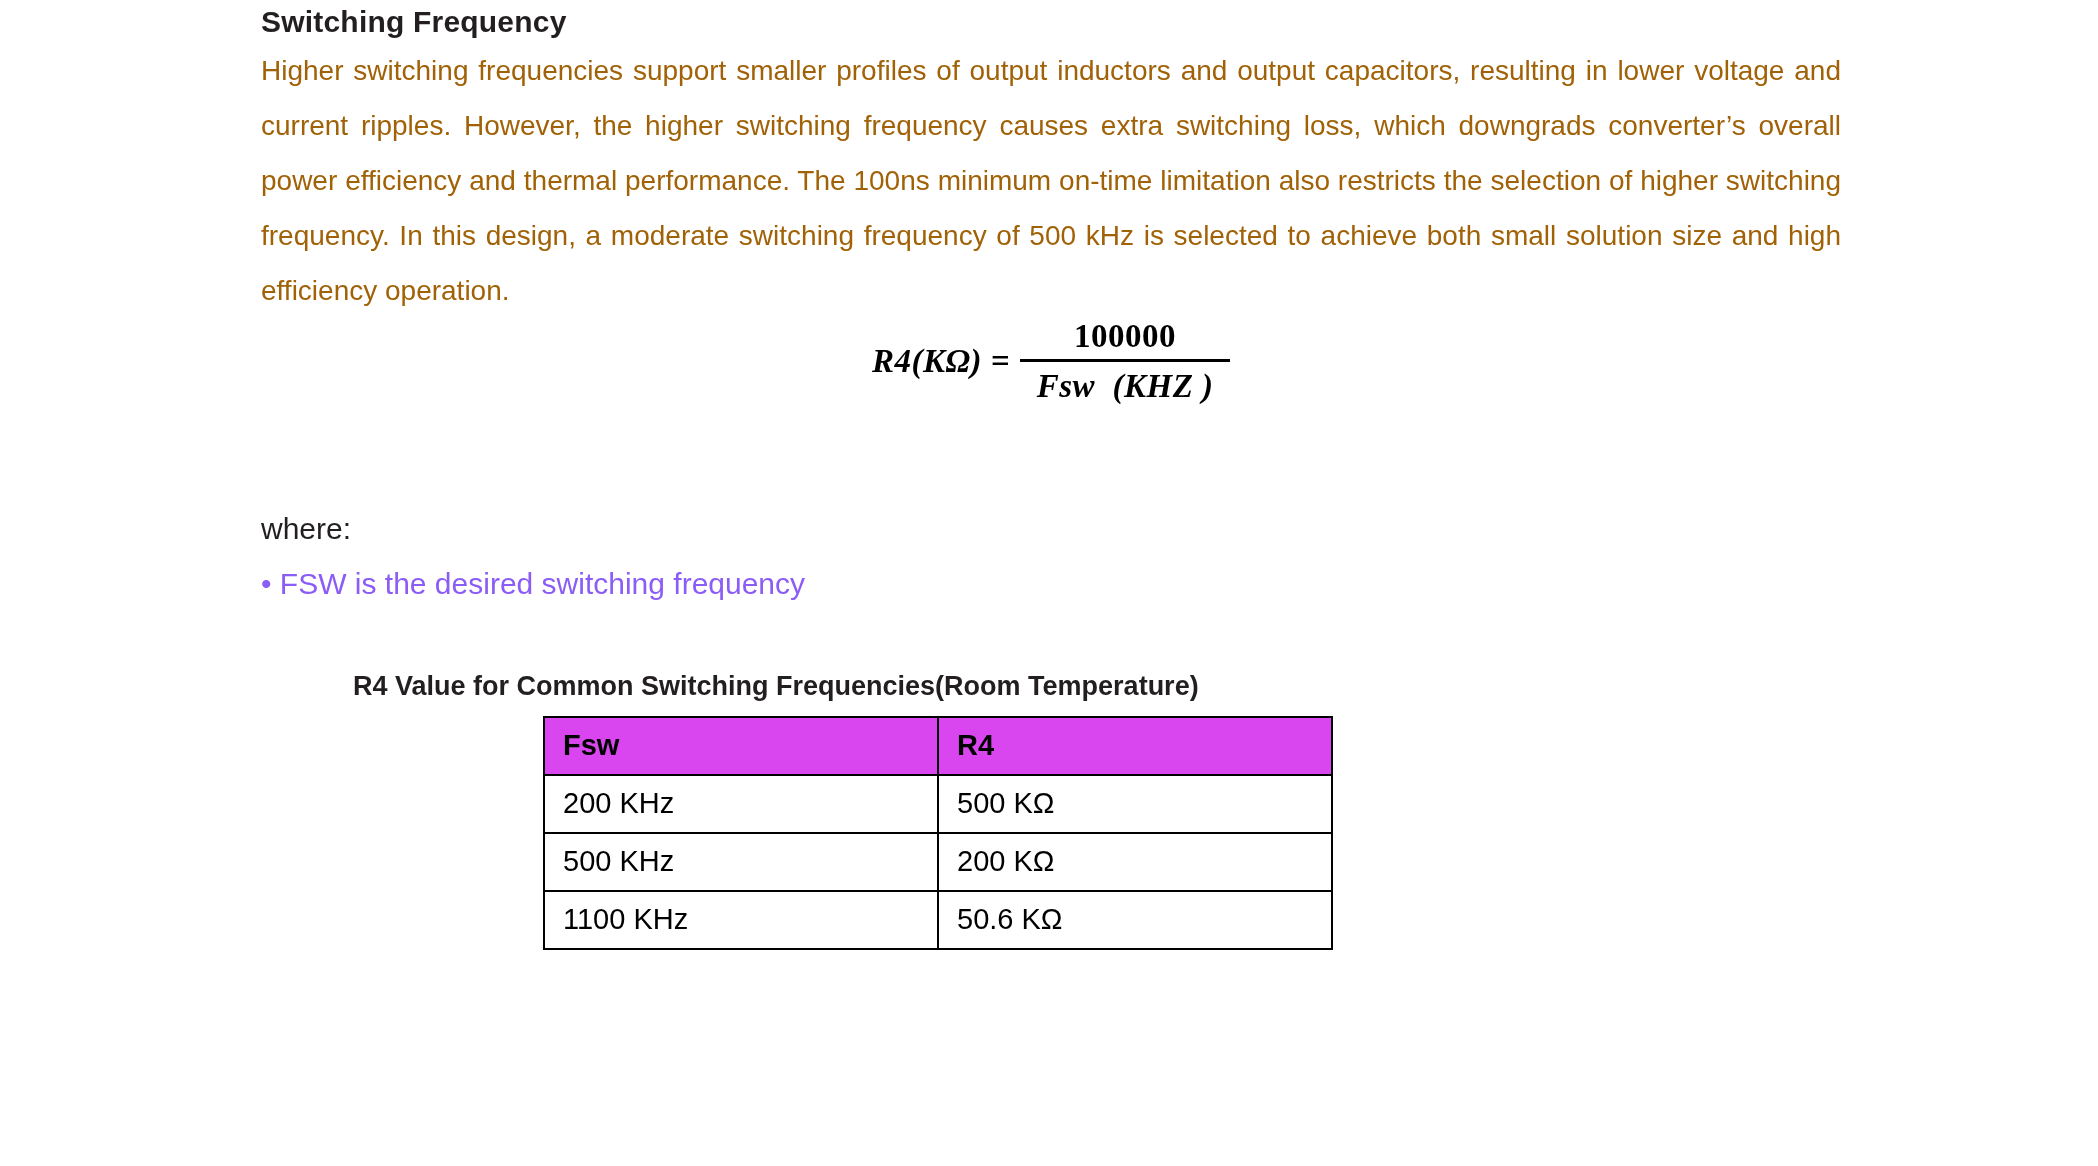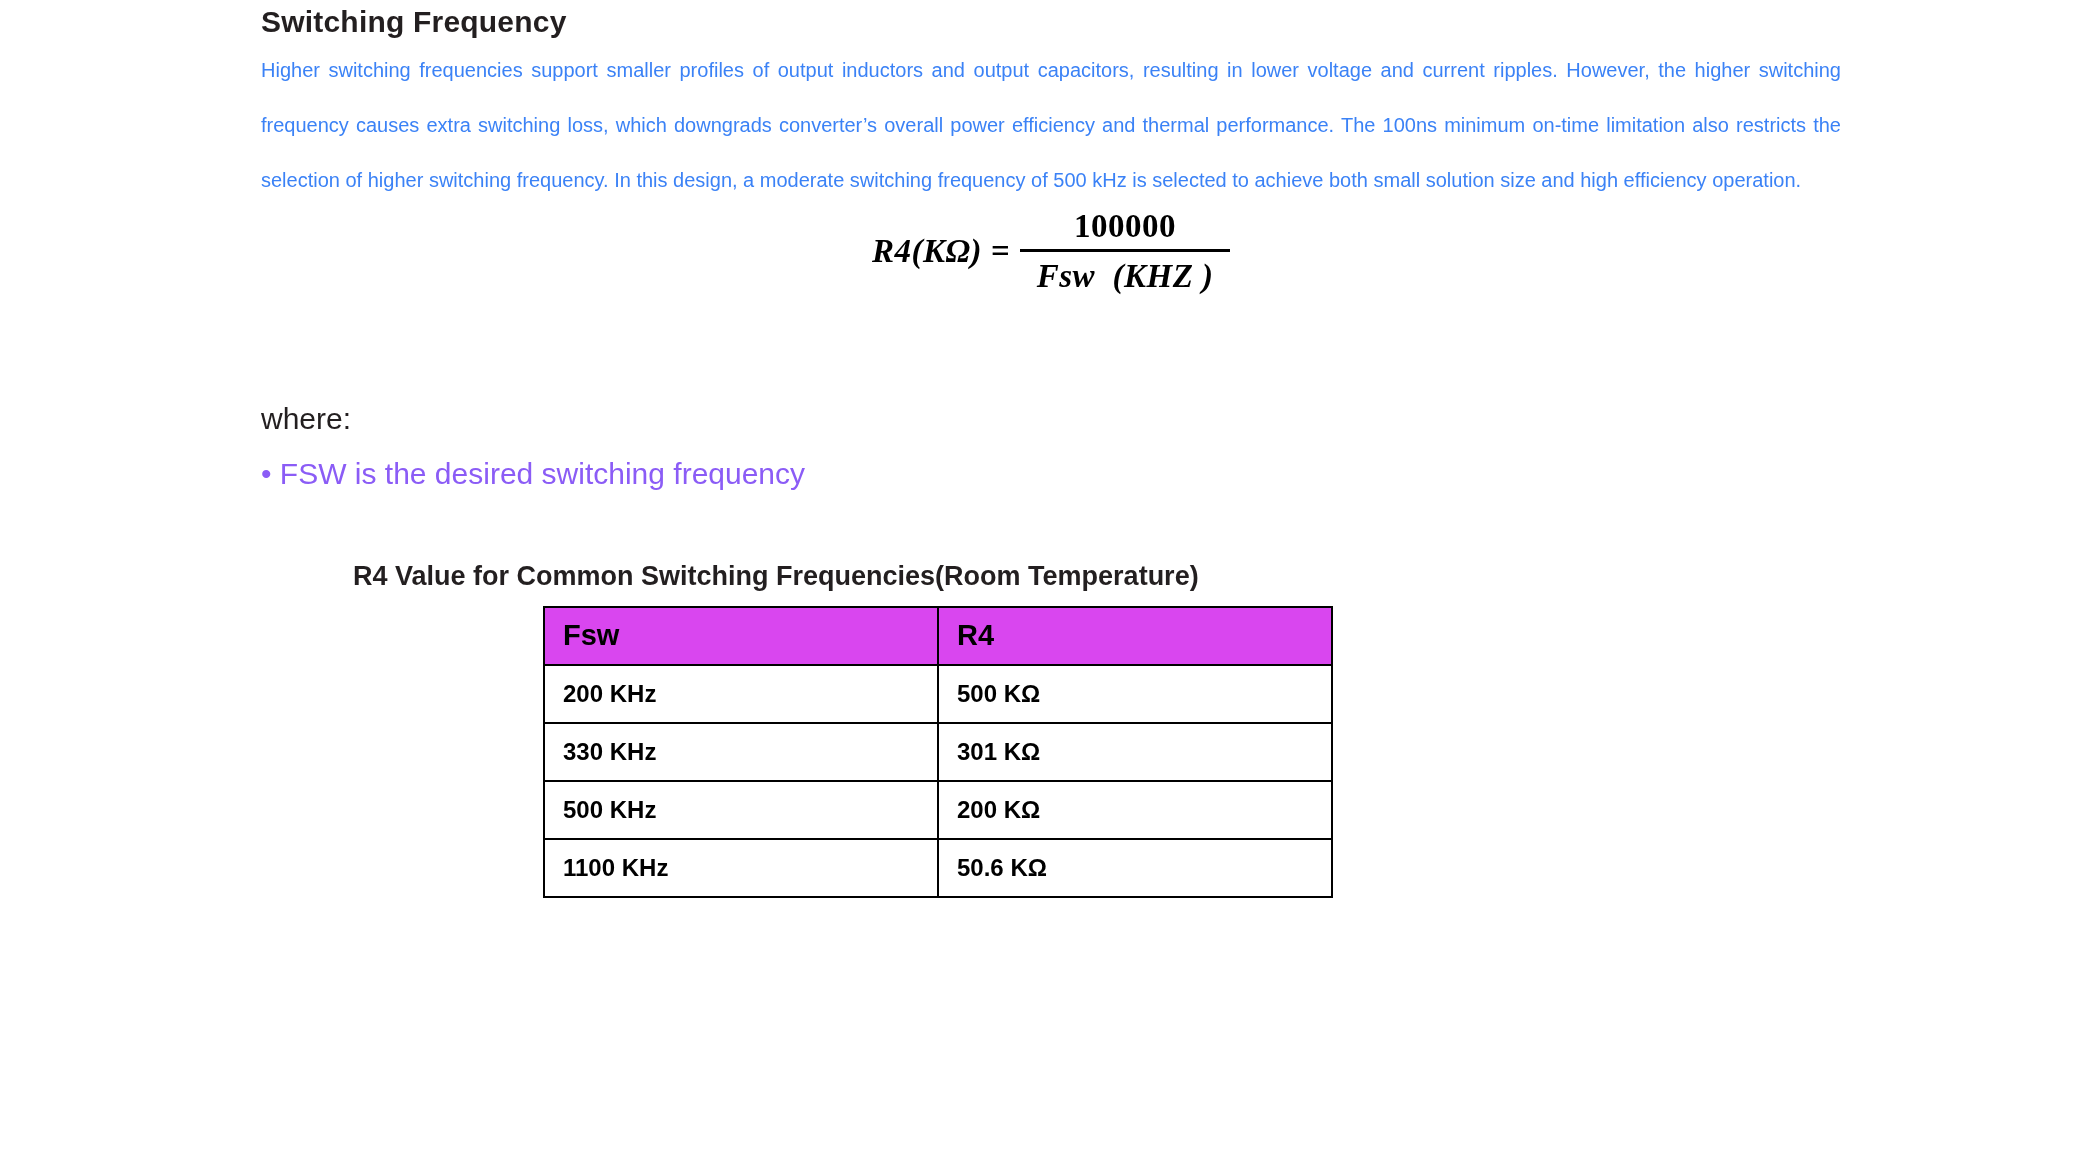--- a/index.html
+++ b/index.html
@@ -30,27 +30,27 @@
   .section-title {
     font-size: 30px;
     font-weight: bold;
     letter-spacing: 0.2px;
     margin: 0;
     padding-top: 2px;
     line-height: 1.35;
     color: #231f20;
   }
   .body-par {
-    font-size: 20px;
+    font-size: 28px;
     line-height: 55px;
     text-align: justify;
     text-justify: inter-word;
     margin: 0;
     width: 1580px;
-    color: #3b82f6;
+    color: #a16207;
   }
   .equation {
     width: 1580px;
     display: flex;
     justify-content: center;
     align-items: flex-end;
   }
   .eq-inner {
     display: flex;
     align-items: center;
@@ -124,24 +124,24 @@
   table.r4 {
     border-collapse: collapse;
     width: 790px;
     margin-left: 190px;
     table-layout: fixed;
   }
   table.r4 td, table.r4 th {
     border: 2px solid #000;
     height: 56px;
     padding: 0 18px;
-    font-size: 24px;
+    font-size: 29px;
     text-align: left;
     color: #000;
-    font-weight: bold;
+    font-weight: normal;
     vertical-align: middle;
   }
   table.r4 thead th {
     background: #d946ef;
     font-weight: bold;
     font-size: 29px;
   }
   table.r4 col.c1 { width: 50%; }
   table.r4 col.c2 { width: 50%; }
 </style>
@@ -184,24 +184,20 @@
             <th>Fsw</th>
             <th>R4</th>
           </tr>
         </thead>
         <tbody>
           <tr>
             <td>200 KHz</td>
             <td>500 KΩ</td>
           </tr>
           <tr>
-            <td>330 KHz</td>
-            <td>301 KΩ</td>
-          </tr>
-          <tr>
             <td>500 KHz</td>
             <td>200 KΩ</td>
           </tr>
           <tr>
             <td>1100 KHz</td>
             <td>50.6 KΩ</td>
           </tr>
         </tbody>
       </table>
     </div>

